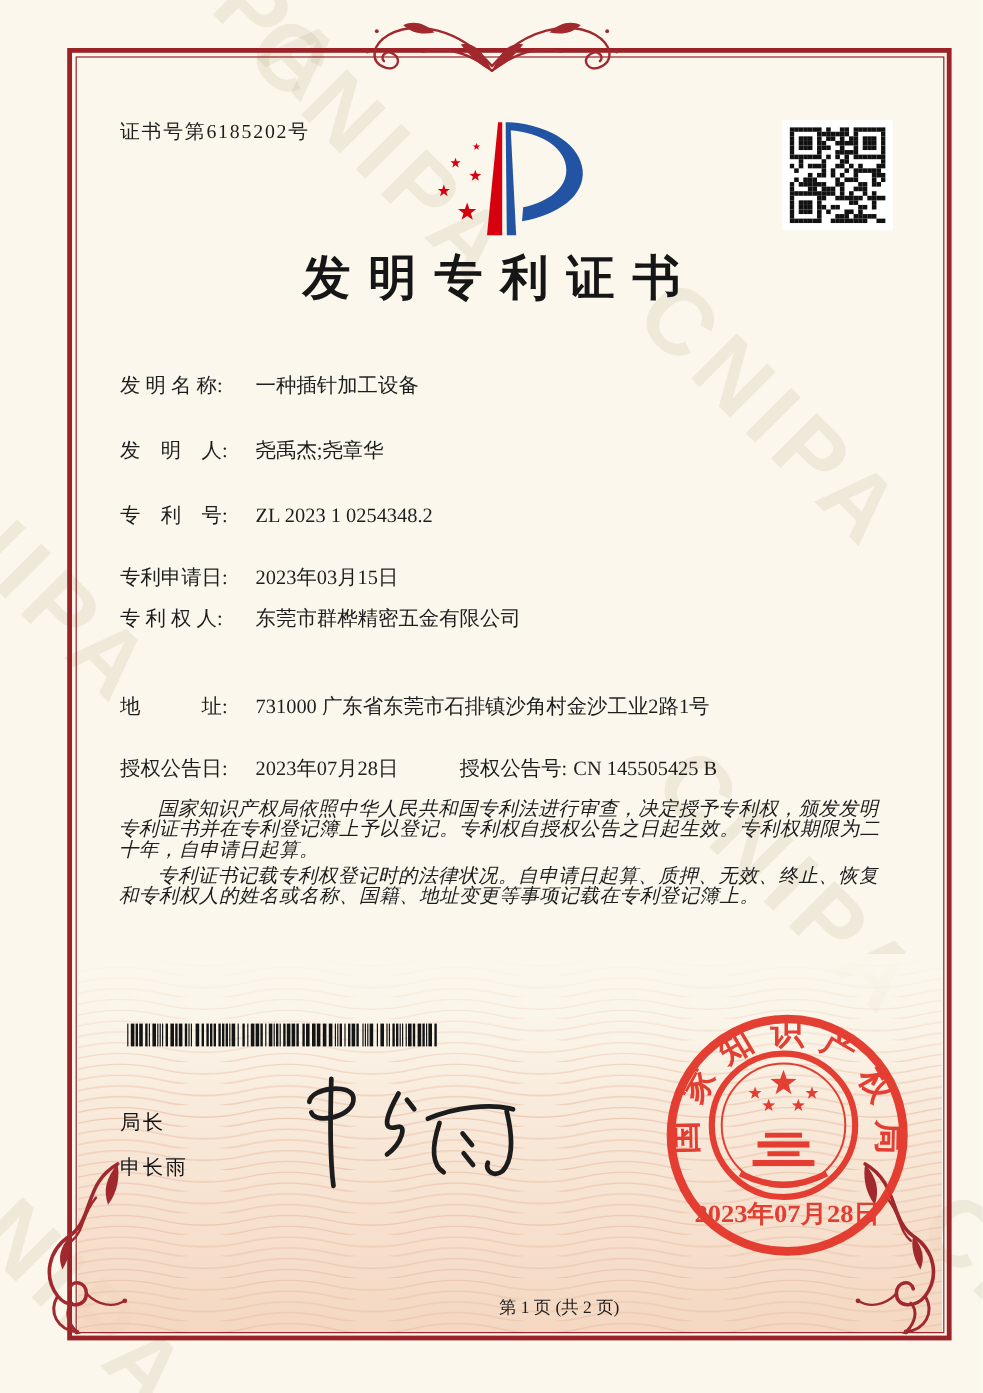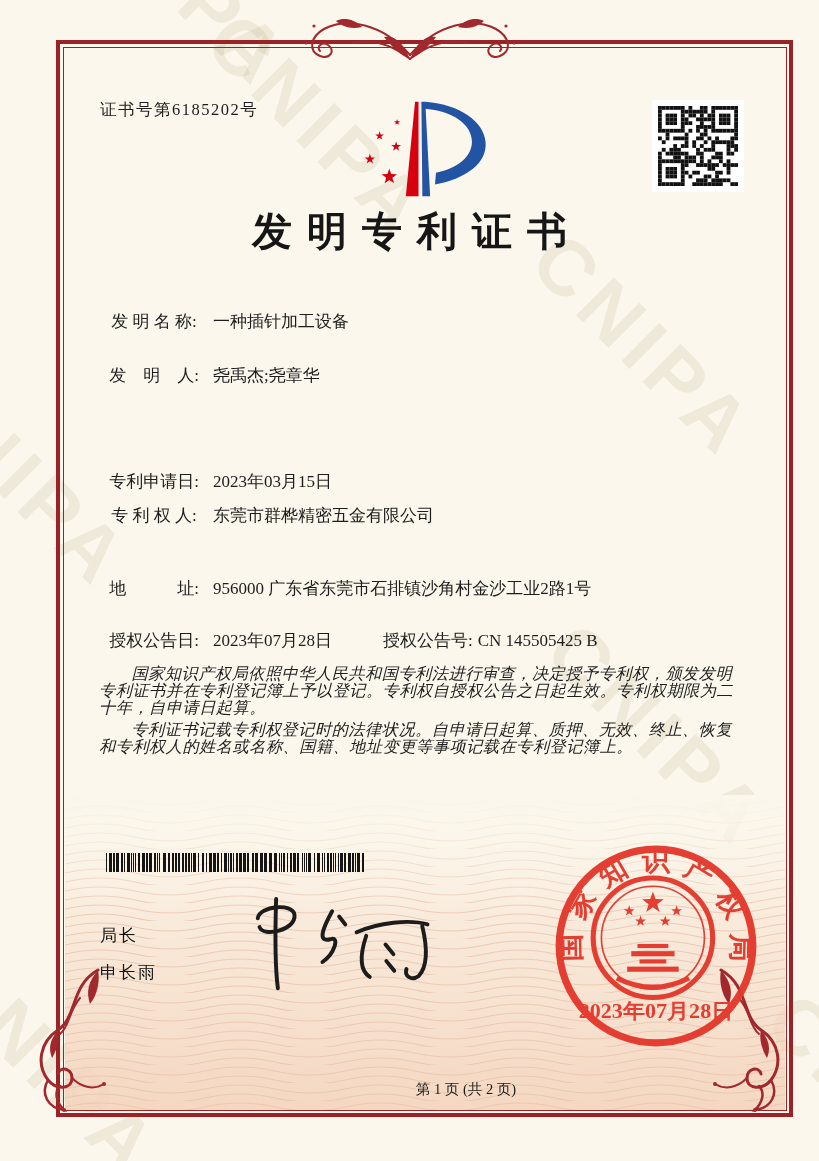--- a/index.html
+++ b/index.html
@@ -22,21 +22,21 @@
   .orn{position:absolute;z-index:4;}
   
   .certno{position:absolute;left:100px;top:99px;font-size:16.5px;letter-spacing:1.5px;z-index:5;text-align:center;}
   .qr{position:absolute;left:652px;top:100px;width:92px;height:92px;background:#fff;z-index:5;
       display:flex;align-items:center;justify-content:center;}
   .logo{position:absolute;left:330px;top:95px;z-index:5;}
   .title{position:absolute;left:0;right:0;top:204px;text-align:center;font-size:40px;
          font-weight:bold;letter-spacing:15px;text-indent:15px;z-index:5;color:#161616;}
   
   .frow{position:absolute;left:100px;width:645px;font-size:17px;z-index:5;white-space:nowrap;}
-  .flabel{display:inline-block;min-width:108px;text-align:center;}
+  .flabel{display:inline-block;min-width:108px;}
   .fvalue{margin-left:5px;text-align:center;}
   .grant{position:absolute;left:283px;top:0;}
   
   .paras{position:absolute;left:99px;top:666px;width:643px;z-index:5;}
   .paras p{margin:0 0 5px 0;font-size:16.2px;line-height:17px;text-indent:2em;
            font-style:italic;letter-spacing:.5px;}
   
   .barcode{position:absolute;left:106px;top:853px;width:264px;height:19px;z-index:5;}
   .barcode i{position:absolute;top:0;bottom:0;background:#141414;}
   
@@ -401,28 +401,31 @@
   </svg>
 
   <div class="title">发明专利证书</div>
 
   <div class="frow" style="top:310px">
     <span class="flabel">发 明 名 称:</span><span class="fvalue">一种插针加工设备</span>
   </div>
   <div class="frow" style="top:364px">
     <span class="flabel">发　明　人:</span><span class="fvalue">尧禹杰;尧章华</span>
   </div>
+  <div class="frow" style="top:418px">
+    <span class="flabel">专　利　号:</span><span class="fvalue">ZL 2023 1 0254348.2</span>
+  </div>
   <div class="frow" style="top:470px">
     <span class="flabel">专利申请日:</span><span class="fvalue">2023年03月15日</span>
   </div>
   <div class="frow" style="top:504px">
     <span class="flabel">专 利 权 人:</span><span class="fvalue">东莞市群桦精密五金有限公司</span>
   </div>
   <div class="frow" style="top:577px">
-    <span class="flabel">地　　　址:</span><span class="fvalue">956000 广东省东莞市石排镇沙角村金沙工业2路1号</span>
+    <span class="flabel">地　　　址:</span><span class="fvalue">731000 广东省东莞市石排镇沙角村金沙工业2路1号</span>
   </div>
   <div class="frow" style="top:629px">
     <span class="flabel">授权公告日:</span><span class="fvalue">2023年07月28日</span>
     <span class="grant">
       <span class="flabel" style="min-width:0">授权公告号:</span><span class="fvalue">CN 145505425 B</span>
     </span>
   </div>
 
   <div class="paras">
     <p>国家知识产权局依照中华人民共和国专利法进行审查，决定授予专利权，颁发发明专利证书并在专利登记簿上予以登记。专利权自授权公告之日起生效。专利权期限为二十年，自申请日起算。</p>

